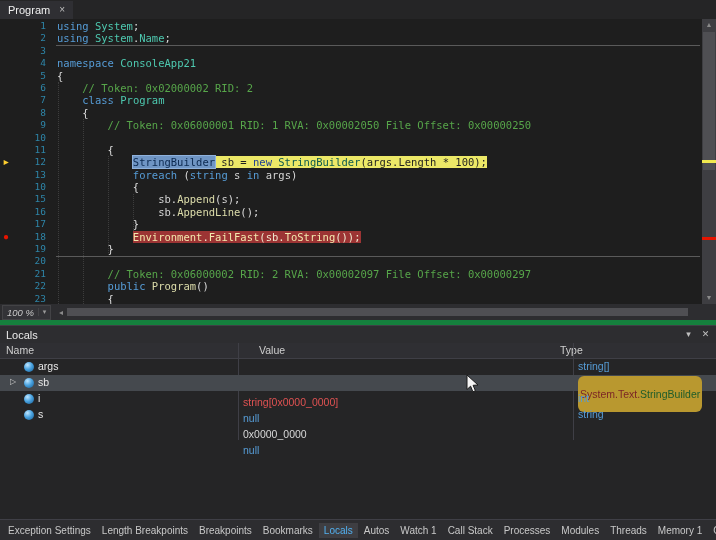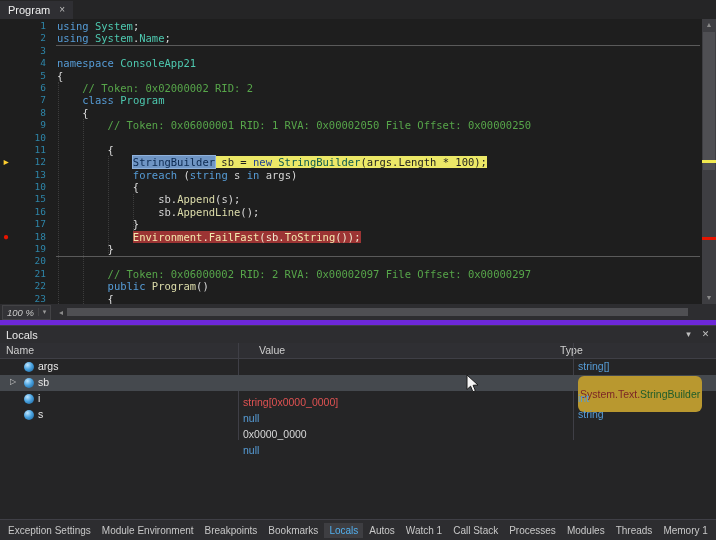--- a/index.html
+++ b/index.html
@@ -1,16 +1,16 @@
 <!DOCTYPE html>
 <html><head>
 <meta charset="utf-8">
 <style>
   html,body{margin:0;padding:0;background:#151515;}
-  .app{position:relative;width:716px;height:540px;background:#6d28d9;overflow:hidden;
+  .app{position:relative;width:716px;height:540px;background:#15803d;overflow:hidden;
        font-family:"Liberation Sans",sans-serif;color:#dcdcdc;}
 
   
   .tabstrip{position:absolute;left:0;top:0;width:716px;height:19px;background:#252526;}
   .doc-tab{display:inline-flex;align-items:center;height:19px;padding:0 8px;background:#2f2f33;
            font-size:11px;color:#f0f0f0;box-sizing:border-box;}
   .doc-tab .close{margin-left:9px;color:#bdbdbd;font-size:10px;line-height:10px;cursor:default;}
 
   
   .editor{position:absolute;left:0;top:19px;width:702px;height:285px;background:#1e1e1e;overflow:hidden;}
@@ -290,21 +290,21 @@
             <span class="cell-name">s</span>
             <span class="cell-value"><span class="v-kw">null</span></span>
             <span class="cell-type"><span class="v-kw">string</span></span>
           </div>
         </div>
     </div>
   </div>
 
   <div class="bottomtabs" id="bottom-tabs">
       <span class="btab">Exception Settings</span>
-      <span class="btab">Module Environment</span>
+      <span class="btab">Length Breakpoints</span>
       <span class="btab">Breakpoints</span>
       <span class="btab">Bookmarks</span>
       <span class="btab active">Locals</span>
       <span class="btab">Autos</span>
       <span class="btab">Watch 1</span>
       <span class="btab">Call Stack</span>
       <span class="btab">Processes</span>
       <span class="btab">Modules</span>
       <span class="btab">Threads</span>
       <span class="btab">Memory 1</span>

